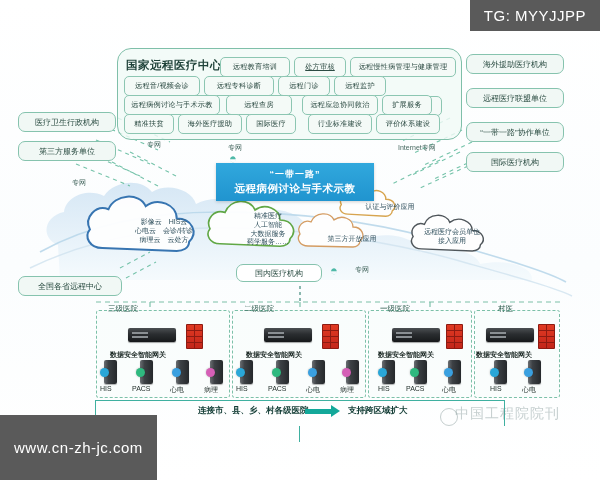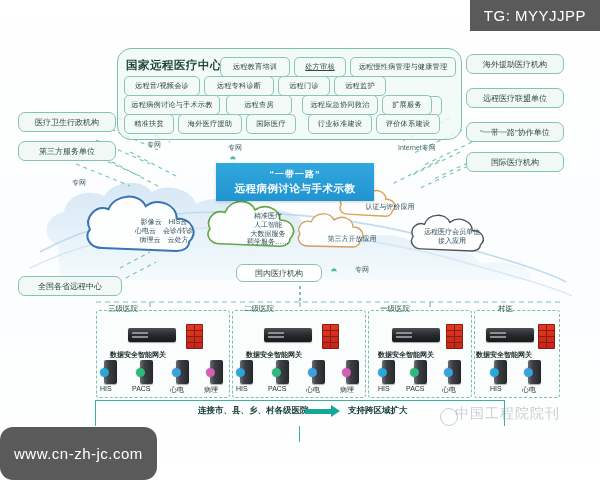--- a/index.html
+++ b/index.html
@@ -129,21 +129,21 @@
   }
   
   #tgTag{
     position:absolute;right:0;top:0;
     background:#5a5a5a;color:#fff;
     font-size:15px;padding:7px 14px;letter-spacing:.5px;
   }
   #urlTag{
     position:absolute;left:0;bottom:0;
     background:#5a5a5a;color:#fff;
-    font-size:15px;padding:18px 14px;letter-spacing:.5px;border-radius:13px;
+    font-size:15px;padding:24px 14px;letter-spacing:.5px;
   }
   
   .wifi{position:absolute;color:#4fb9a8;font-size:13px;line-height:1;}
   svg.lines{position:absolute;left:0;top:0;width:600px;height:480px;pointer-events:none;}
 </style>
 </head>
 <body>
 
 <div id="canvas">
 

